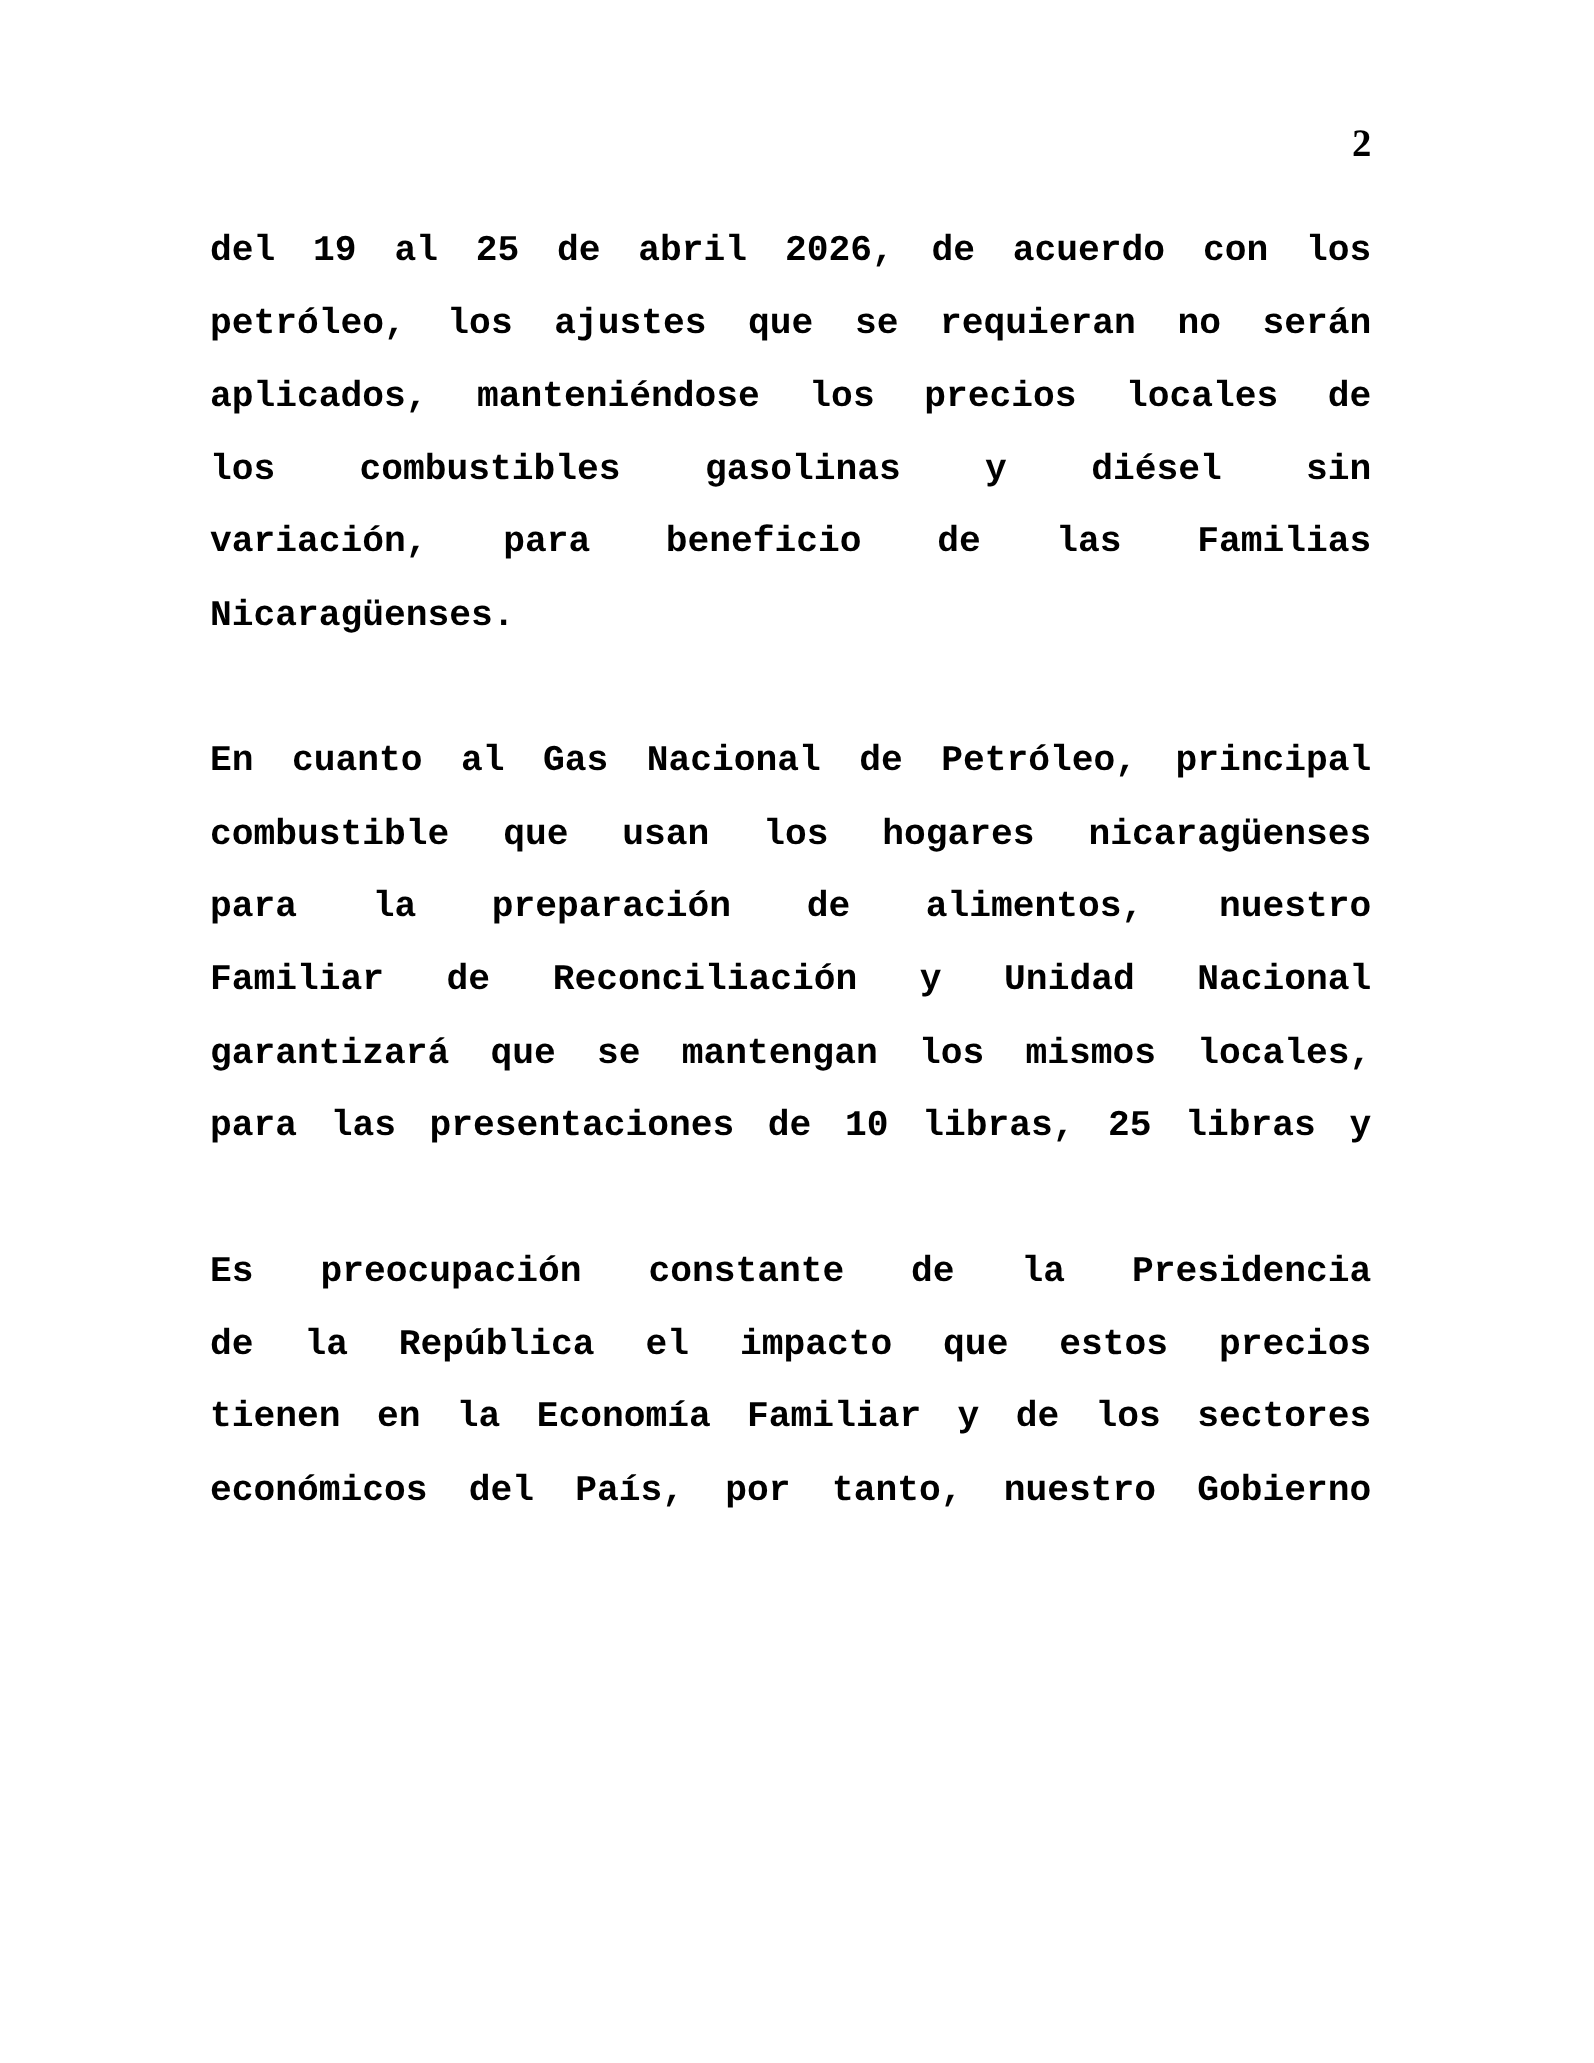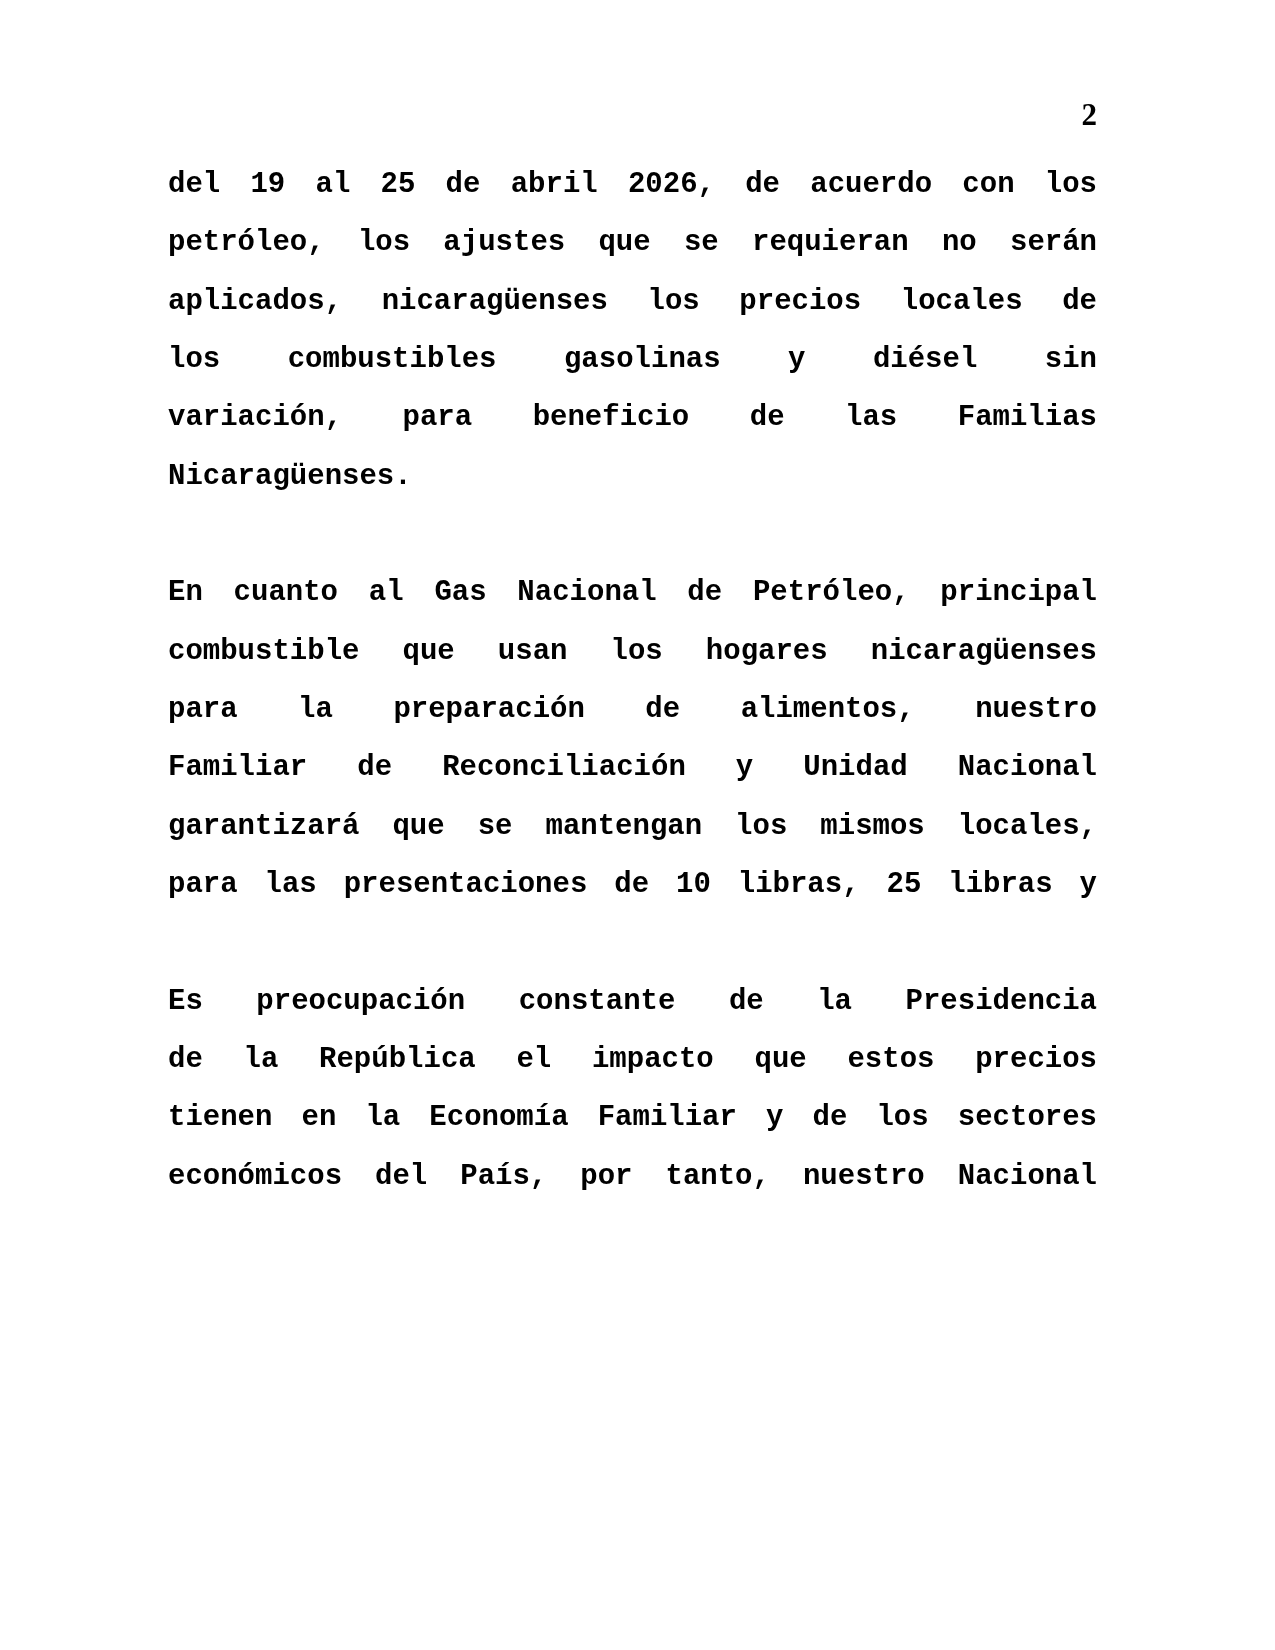--- a/index.html
+++ b/index.html
@@ -22,21 +22,21 @@
     width: 929px;
     text-align: right;
     font-family: "Liberation Serif", serif;
     font-weight: bold;
     font-size: 31px;
     line-height: 38px;
     color: #000000;
   }
   .content {
     position: absolute;
-    top: 156px;
+    top: 172px;
     left: 168px;
     width: 929px;
     font-family: "Liberation Mono", "DejaVu Sans Mono", monospace;
     font-weight: bold;
     font-size: 29px;
     color: #000000;
   }
   .paragraph {
     margin: 0 0 58.33px 0;
   }
@@ -58,33 +58,33 @@
 <body>
 
 <div class="page">
   <div class="page-number-row">
     <span>2</span>
   </div>
   <div class="content" id="document-content">
       <div class="paragraph">
         <div class="text-line justified">del 19 al 25 de abril 2026, de acuerdo con los</div>
         <div class="text-line justified">petróleo, los ajustes que se requieran no serán</div>
-        <div class="text-line justified">aplicados, nicaragüenses los precios locales de</div>
+        <div class="text-line justified">aplicados, manteniéndose los precios locales de</div>
         <div class="text-line justified">los combustibles gasolinas y diésel sin</div>
         <div class="text-line justified">variación, para beneficio de las Familias</div>
         <div class="text-line plain">Nicaragüenses.</div>
       </div>
       <div class="paragraph">
         <div class="text-line justified">En cuanto al Gas Nacional de Petróleo, principal</div>
         <div class="text-line justified">combustible que usan los hogares nicaragüenses</div>
         <div class="text-line justified">para la preparación de alimentos, nuestro</div>
         <div class="text-line justified">Familiar de Reconciliación y Unidad Nacional</div>
         <div class="text-line justified">garantizará que se mantengan los mismos locales,</div>
         <div class="text-line justified">para las presentaciones de 10 libras, 25 libras y</div>
       </div>
       <div class="paragraph">
         <div class="text-line justified">Es preocupación constante de la Presidencia</div>
         <div class="text-line justified">de la República el impacto que estos precios</div>
         <div class="text-line justified">tienen en la Economía Familiar y de los sectores</div>
-        <div class="text-line justified">económicos del País, por tanto, nuestro Nacional</div>
+        <div class="text-line justified">económicos del País, por tanto, nuestro Gobierno</div>
       </div>
     </div>
 </div>
 
 </body></html>

